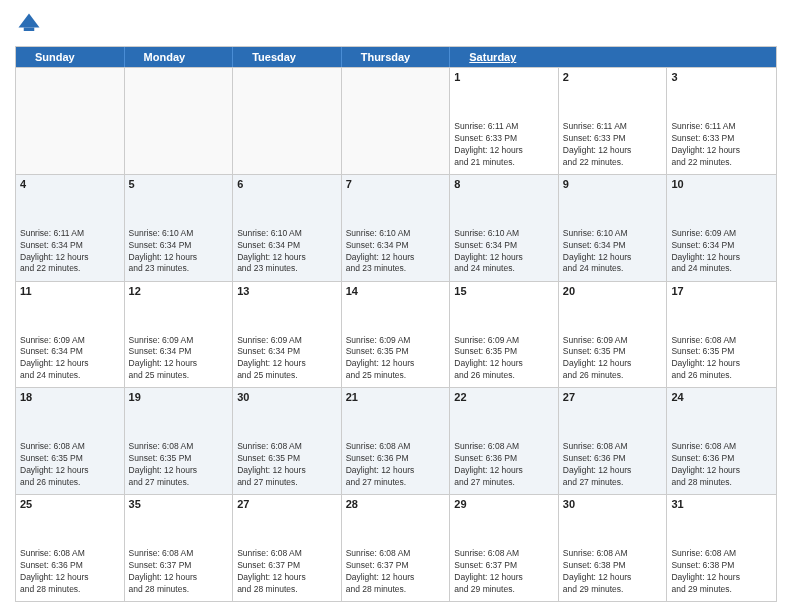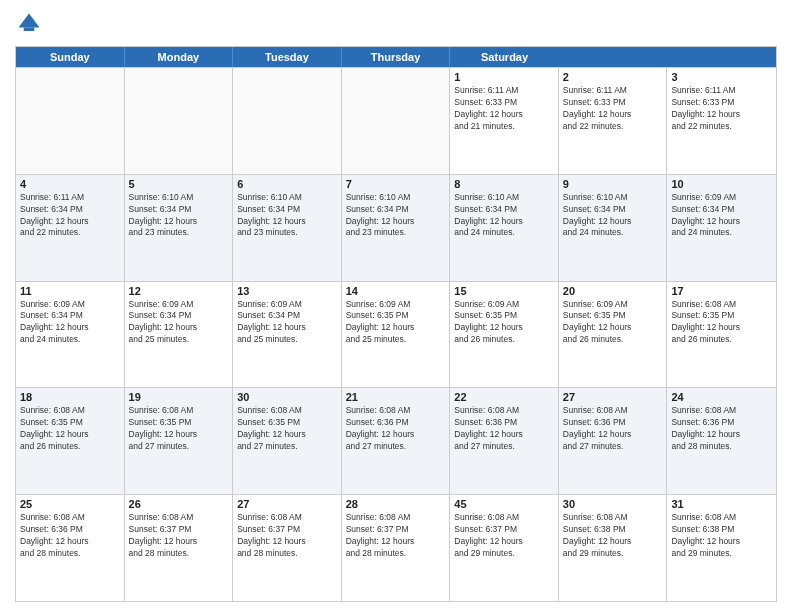--- a/index.html
+++ b/index.html
@@ -61,25 +61,24 @@
     }
     .cal-header {
       display: grid;
       grid-template-columns: repeat(7, 1fr);
       background: #2a6db5;
     }
     .cal-header-cell {
       color: #fff;
       font-size: 11px;
       font-weight: bold;
-      text-align: center;
-      padding: 4px 2px;
+      padding: 4px 19px;
       border-right: 1px solid #4a8dd5;
     }
-    .cal-header-cell:last-child { border-right: none; }
+    .cal-header-cell:last-child { border-right: none; text-decoration: underline; }
     .cal-body {
       flex: 1;
       display: flex;
       flex-direction: column;
     }
     .cal-row {
       display: grid;
       grid-template-columns: repeat(7, 1fr);
       flex: 1;
       border-top: 1px solid #ccc;
@@ -99,20 +98,21 @@
     .day-number {
       font-size: 11px;
       font-weight: bold;
       color: #222;
       margin-bottom: 2px;
     }
     .day-info {
       font-size: 8.5px;
       color: #333;
       line-height: 1.4;
+      margin-top: 36px;
     }
   </style>
 </head>
 <body>
 
 <div class="page">
   <div class="header">
     <div class="logo">
       <svg class="logo-icon" viewBox="0 0 32 32">
         <polygon points="16,4 28,20 4,20" fill="#2a6db5"></polygon>
@@ -320,42 +320,42 @@
         </div>
         <div class="cal-row">
           <div class="cal-cell">
             <div class="day-number">25</div>
             <div class="day-info" style="white-space: pre-line;">Sunrise: 6:08 AM
 Sunset: 6:36 PM
 Daylight: 12 hours
 and 28 minutes.</div>
           </div>
           <div class="cal-cell">
-            <div class="day-number">26</div>
+            <div class="day-number">35</div>
             <div class="day-info" style="white-space: pre-line;">Sunrise: 6:08 AM
 Sunset: 6:37 PM
 Daylight: 12 hours
 and 28 minutes.</div>
           </div>
           <div class="cal-cell">
             <div class="day-number">27</div>
             <div class="day-info" style="white-space: pre-line;">Sunrise: 6:08 AM
 Sunset: 6:37 PM
 Daylight: 12 hours
 and 28 minutes.</div>
           </div>
           <div class="cal-cell">
             <div class="day-number">28</div>
             <div class="day-info" style="white-space: pre-line;">Sunrise: 6:08 AM
 Sunset: 6:37 PM
 Daylight: 12 hours
 and 28 minutes.</div>
           </div>
           <div class="cal-cell">
-            <div class="day-number">45</div>
+            <div class="day-number">29</div>
             <div class="day-info" style="white-space: pre-line;">Sunrise: 6:08 AM
 Sunset: 6:37 PM
 Daylight: 12 hours
 and 29 minutes.</div>
           </div>
           <div class="cal-cell">
             <div class="day-number">30</div>
             <div class="day-info" style="white-space: pre-line;">Sunrise: 6:08 AM
 Sunset: 6:38 PM
 Daylight: 12 hours

